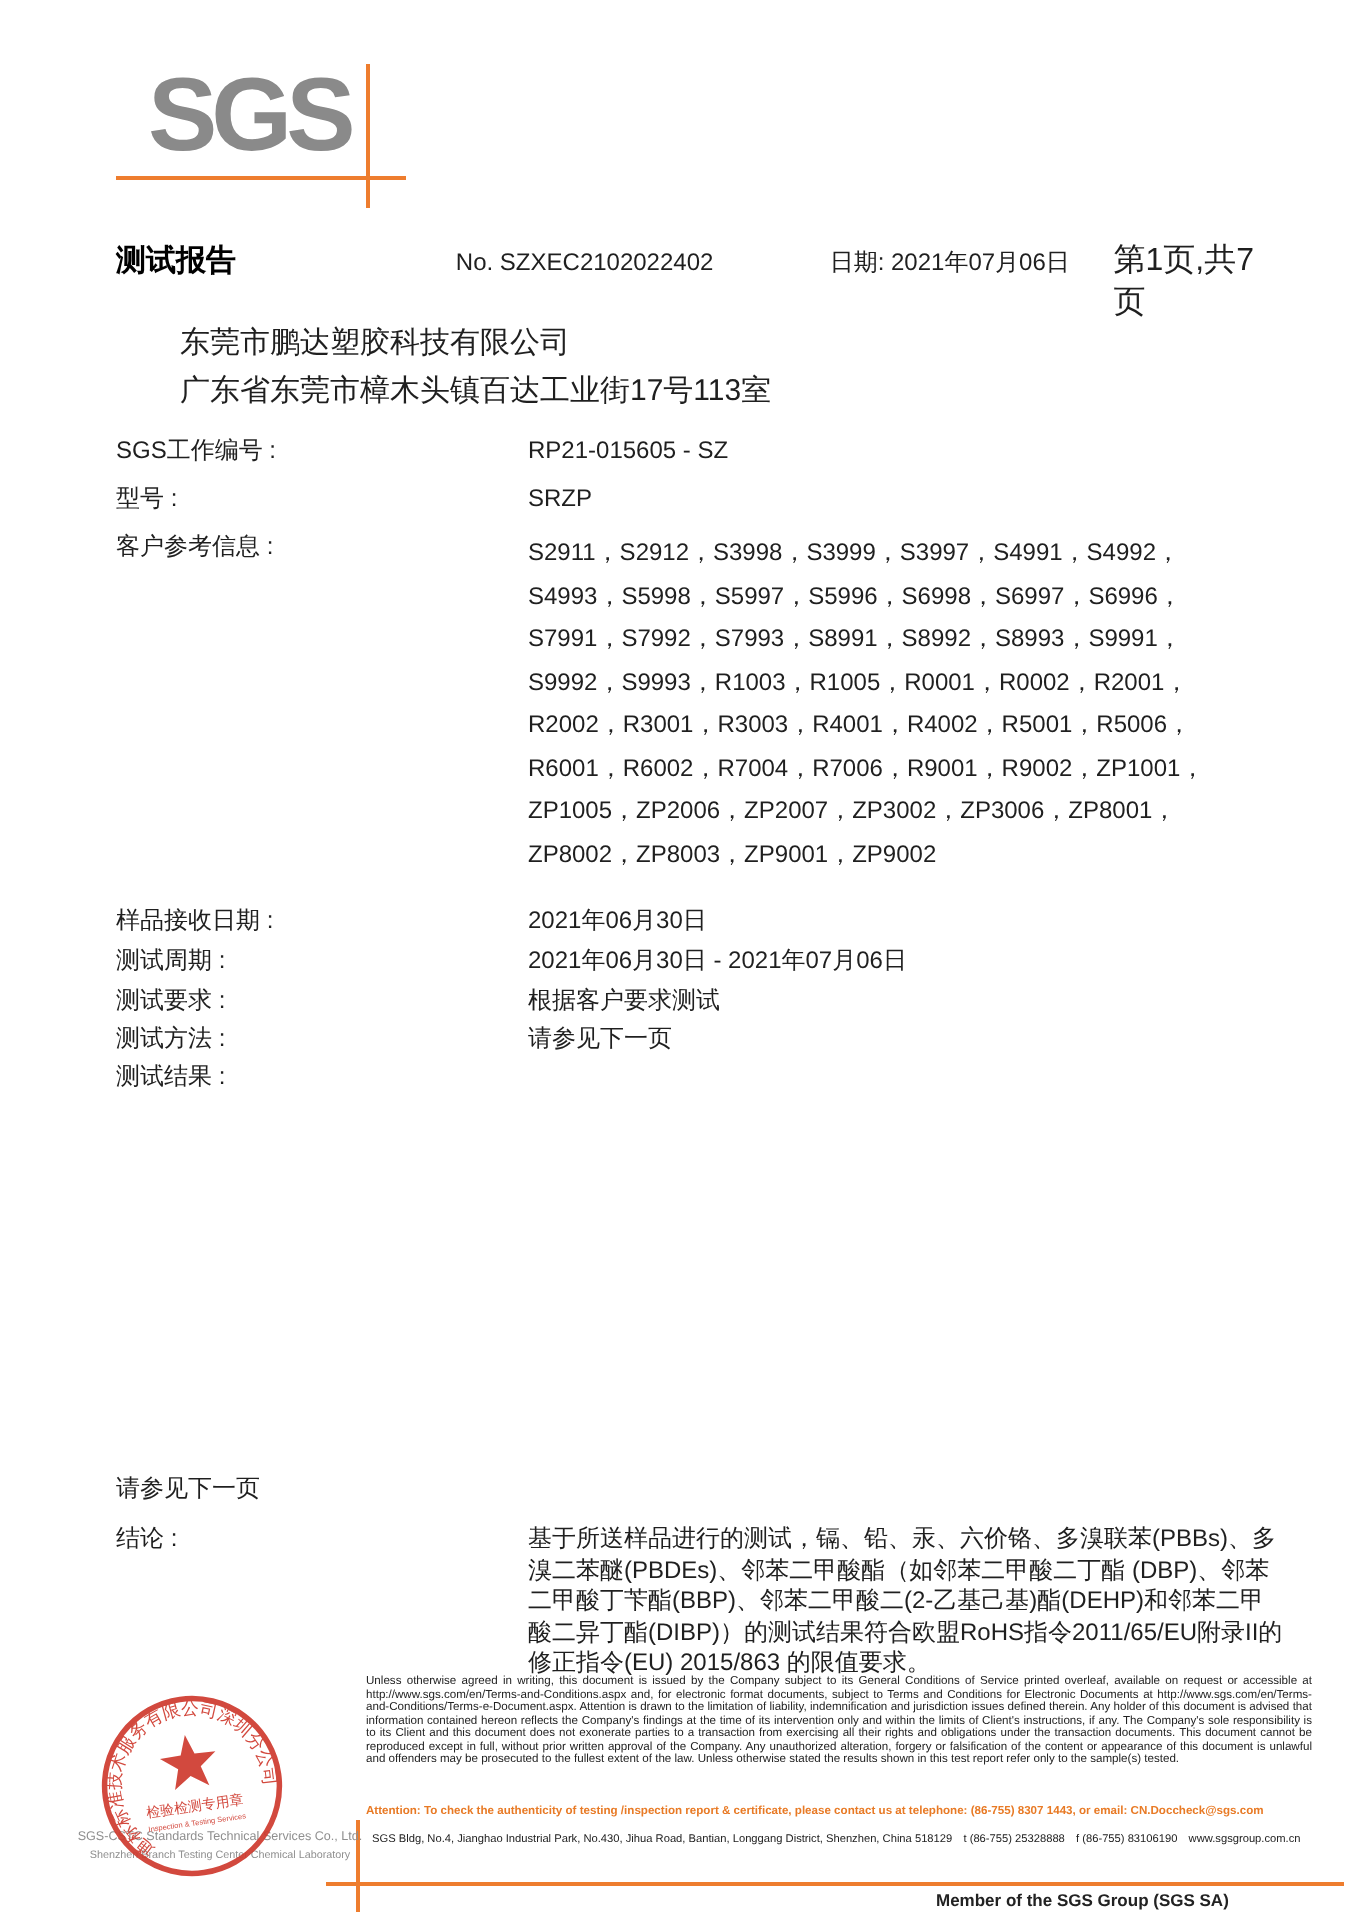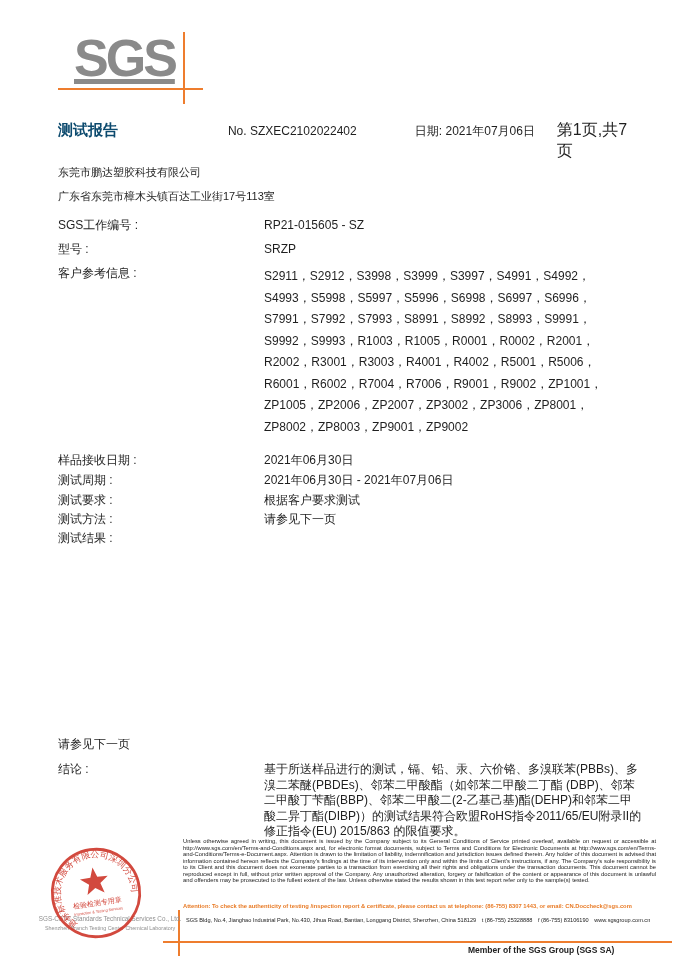--- a/index.html
+++ b/index.html
@@ -9,34 +9,33 @@
     font-family:"Liberation Sans","DejaVu Sans",sans-serif; color:#1f1f1f;
   }
   .page { position:absolute; inset:0; background:#fff; }
 
   
   .logo-wrap { position:absolute; left:58px; top:26px; width:150px; height:78px; }
   .logo-text {
     position:absolute; left:16px; top:6px;
     font-size:52px; font-weight:bold; letter-spacing:-3px; line-height:1;
     color:#8a8a8a;
-    text-decoration:underline;
   }
   .logo-hline { position:absolute; left:0; top:62px; width:145px; height:2px; background:#ee7d2e; }
   .logo-vline { position:absolute; left:125px; top:6px; width:2px; height:72px; background:#ee7d2e; }
 
   
   .main { position:absolute; left:58px; top:120px; width:585px; }
   .header-row { display:flex; align-items:baseline; height:20px; }
-  .report-title { width:170px; font-size:15px; font-weight:bold; color:#0c4a6e; }
+  .report-title { width:170px; font-size:15px; font-weight:bold; color:#000000; }
   .report-no { width:187px; font-size:12px; }
   .report-date { width:142px; font-size:12px; }
   .report-page { font-size:16px; }
 
-  .company { margin-top:20px; font-size:11px; line-height:24px; }
+  .company { margin-top:20px; font-size:15px; line-height:24px;margin-left:32px; }
 
   .intro { margin-top:46px; font-size:12px; line-height:15px; }
 
   .info { margin-top:10px; }
   .row { display:flex; line-height:15px; font-size:12px; margin-bottom:9px;gap:36px; }
   .row .lbl { width:170px; flex:0 0 170px; }
   .row .val { flex:1; }
   .ref-lines { line-height:21.5px; margin-bottom:6px; }
   .row.tight { margin-bottom:5px; }
   .row.tighter { margin-bottom:4px; }

